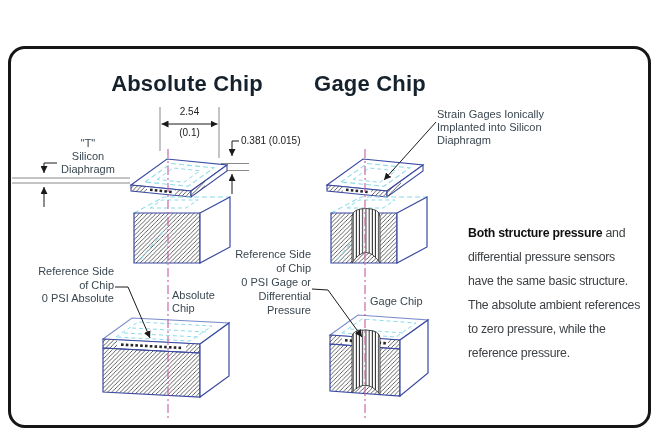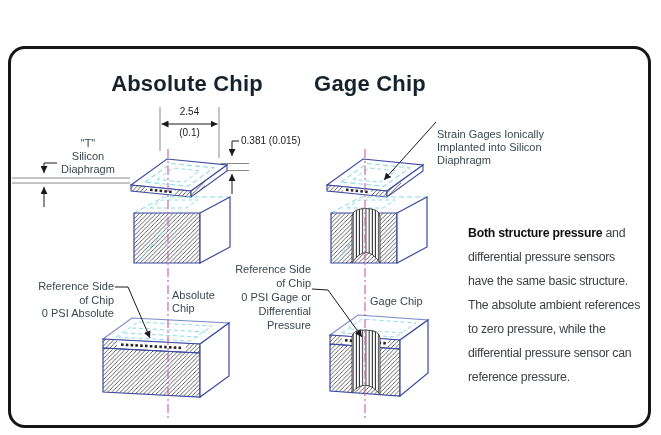--- a/index.html
+++ b/index.html
@@ -12,21 +12,21 @@
   .mainbox{position:absolute;left:8px;top:46px;width:637px;height:376px;background:#fff;
           border:3px solid #161616;border-radius:17px;}
   .drawing{position:absolute;left:0;top:0;}
   .heading{position:absolute;top:71px;font-size:22px;font-weight:bold;color:#15222e;
           letter-spacing:.2px;text-align:center;}
   .h-abs{left:107px;width:160px;}
   .h-gage{left:300px;width:140px;}
   .lbl{position:absolute;font-size:11px;color:#3a4750;line-height:13px;white-space:nowrap;}
   .dim{position:absolute;font-size:10px;color:#222;white-space:nowrap;}
   .ctr{text-align:center;}
-  .rgt{text-align:right;margin-top:15px;}
+  .rgt{text-align:right;}
   .para{position:absolute;left:468px;top:221px;width:180px;}
   .para .pline{height:24px;line-height:24px;font-size:12.3px;letter-spacing:-.25px;
           color:#3e4246;white-space:nowrap;}
   .para b{color:#101010;}
 </style>
 </head>
 <body>
 
 <div class="stage">
 
@@ -140,21 +140,21 @@
   <div class="dim ctr" style="left:161px;top:106px;width:57px;">2.54</div>
   <div class="dim ctr" style="left:161px;top:127px;width:57px;">(0.1)</div>
   <div class="dim" style="left:241px;top:135px;">0.381 (0.015)</div>
 
   <div class="lbl ctr" style="left:46px;top:137px;width:84px;">
     <div>"T"</div>
     <div>Silicon</div>
     <div>Diaphragm</div>
   </div>
 
-  <div class="lbl" style="left:437px;top:108px;margin-top:20px;">
+  <div class="lbl" style="left:437px;top:108px;">
     <div>Strain Gages Ionically</div>
     <div>Implanted into Silicon</div>
     <div>Diaphragm</div>
   </div>
 
   <div class="lbl rgt" style="left:14px;top:265px;width:100px;line-height:13.5px;">
     <div>Reference Side</div>
     <div>of Chip</div>
     <div>0 PSI Absolute</div>
   </div>
@@ -173,17 +173,16 @@
   </div>
 
   <div class="lbl" style="left:370px;top:295px;">Gage Chip</div>
 
   <div class="para">
     <div class="pline"><b>Both structure pressure</b><span> and</span></div>
     <div class="pline">differential pressure sensors</div>
     <div class="pline">have the same basic structure.</div>
     <div class="pline">The absolute ambient references</div>
     <div class="pline">to zero pressure, while the</div>
-    <div class="pline">differential pressure sensor can</div>
     <div class="pline">reference pressure.</div>
   </div>
 
 </div>
 
 </body></html>

